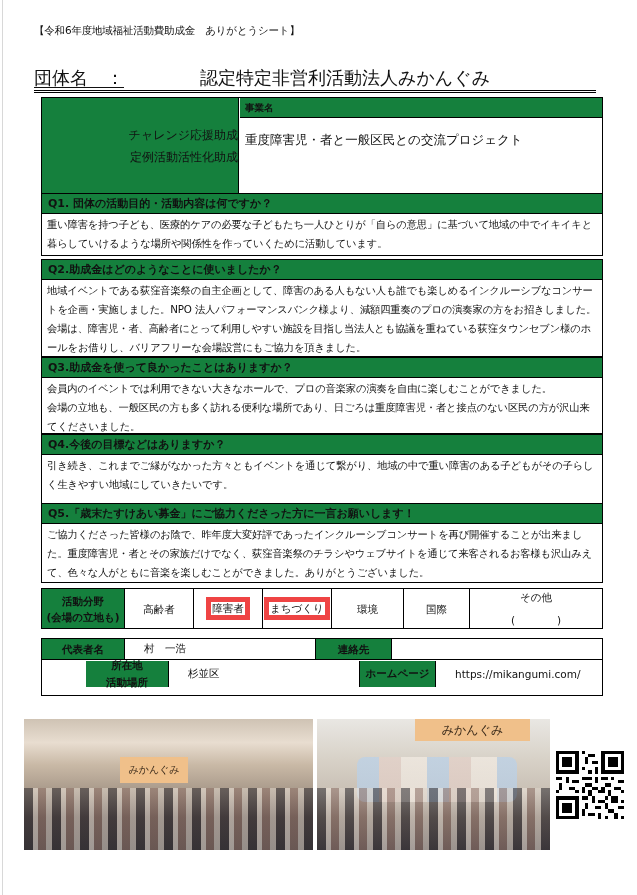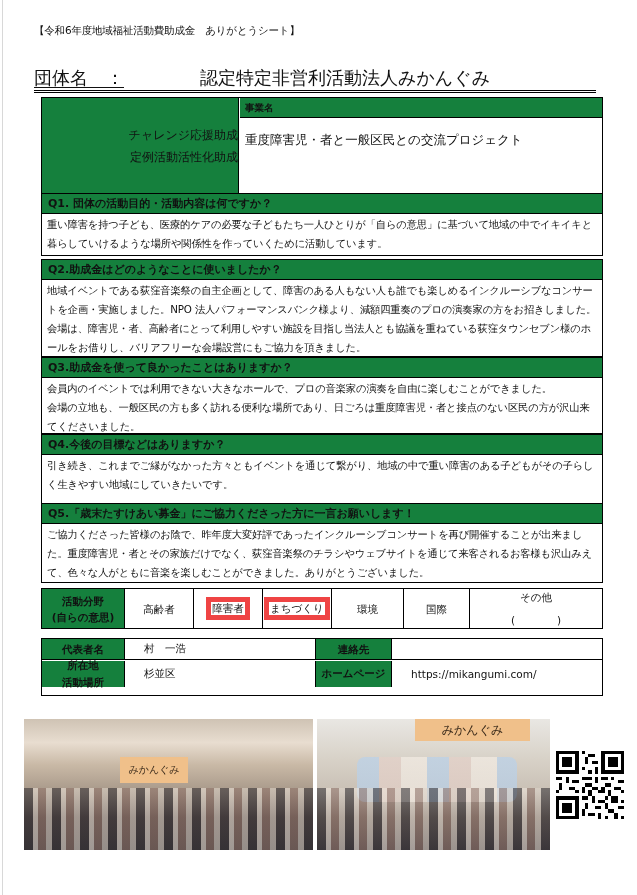--- a/index.html
+++ b/index.html
@@ -118,21 +118,21 @@
 </div>
 
 <div class="box qa" style="top:503px;height:80px;">
   <div class="q yellow">Q5.「歳末たすけあい募金」にご協力くださった方に一言お願いします！</div>
   <div class="a">ご協力くださった皆様のお陰で、昨年度大変好評であったインクルーシブコンサートを再び開催することが出来ました。重度障害児・者とその家族だけでなく、荻窪音楽祭のチラシやウェブサイトを通じて来客されるお客様も沢山みえて、色々な人がともに音楽を楽しむことができました。ありがとうございました。</div>
 </div>
 
 <div class="box fields">
   <div class="cell yellow" style="width:83px;flex-direction:column;font-weight:bold;">
     <span>活動分野</span>
-    <span>(自らの意思)</span>
+    <span>(会場の立地も)</span>
   </div>
   <div class="cell" style="width:69px;">
     <span>高齢者</span>
   </div>
   <div class="cell" style="width:69px;">
     <span class="boxed">障害者</span>
   </div>
   <div class="cell" style="width:69px;">
     <span class="boxed">まちづくり</span>
   </div>
@@ -148,21 +148,21 @@
   </div>
 </div>
 
 <div class="box contact">
   <div class="row" style="top:0;height:20px;border-bottom:1.5px solid #000;">
     <div class="cell lab yellow" style="width:83px;">代表者名</div>
     <div class="cell valc" style="width:191px;">村　一浩</div>
     <div class="cell lab yellow" style="width:76px;">連絡先</div>
     <div class="cell valc" style="flex:1;"></div>
   </div>
-  <div class="row" style="top:21.5px;bottom:8px;">
+  <div class="row" style="top:21.5px;bottom:8px;margin-left:44px;">
     <div class="cell lab yellow" style="width:83px;flex-direction:column;">
       <span>所在地</span>
       <span>活動場所</span>
     </div>
     <div class="cell valc" style="width:191px;">杉並区</div>
     <div class="cell lab yellow" style="width:76px;">ホームページ</div>
     <div class="cell valc" style="flex:1;font-family:'DejaVu Sans',sans-serif;">https://mikangumi.com/</div>
   </div>
 </div>
 

